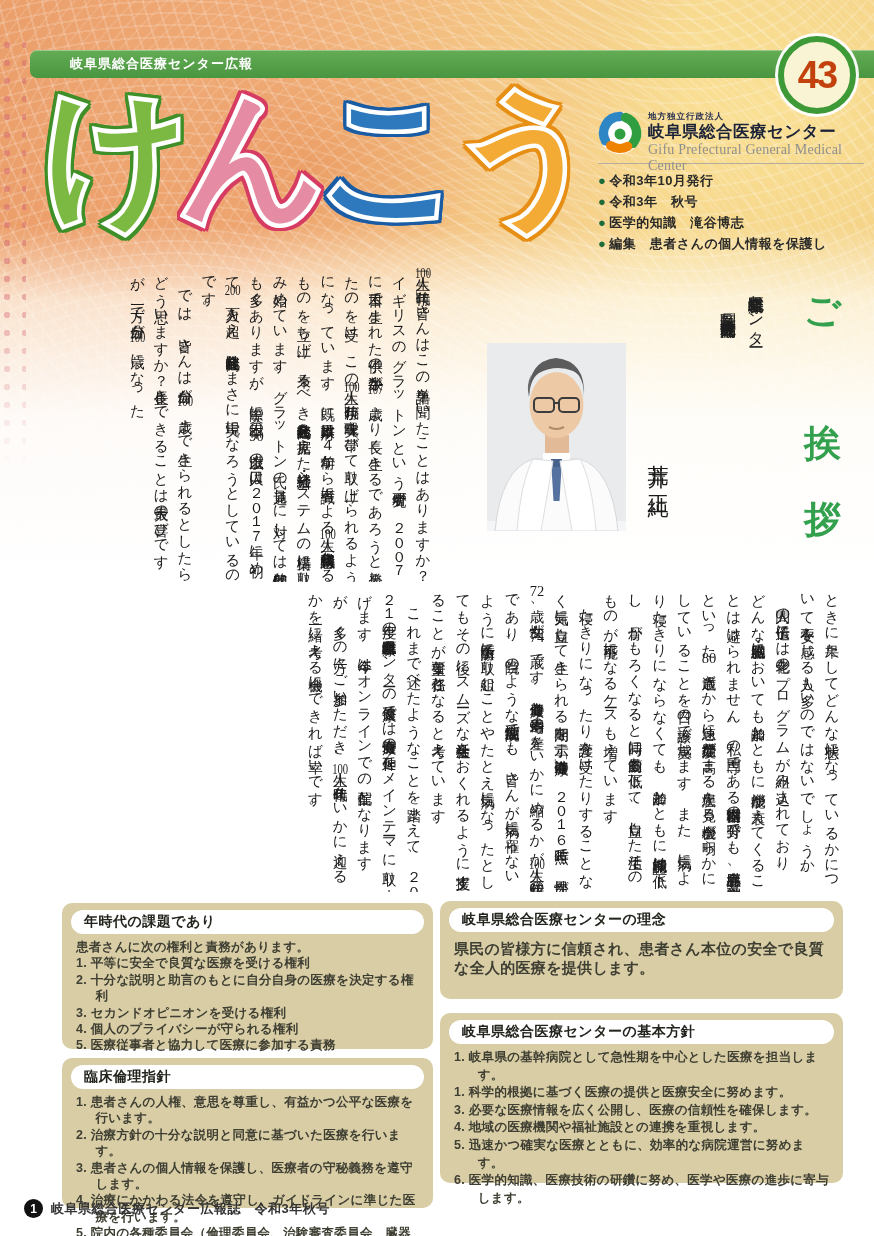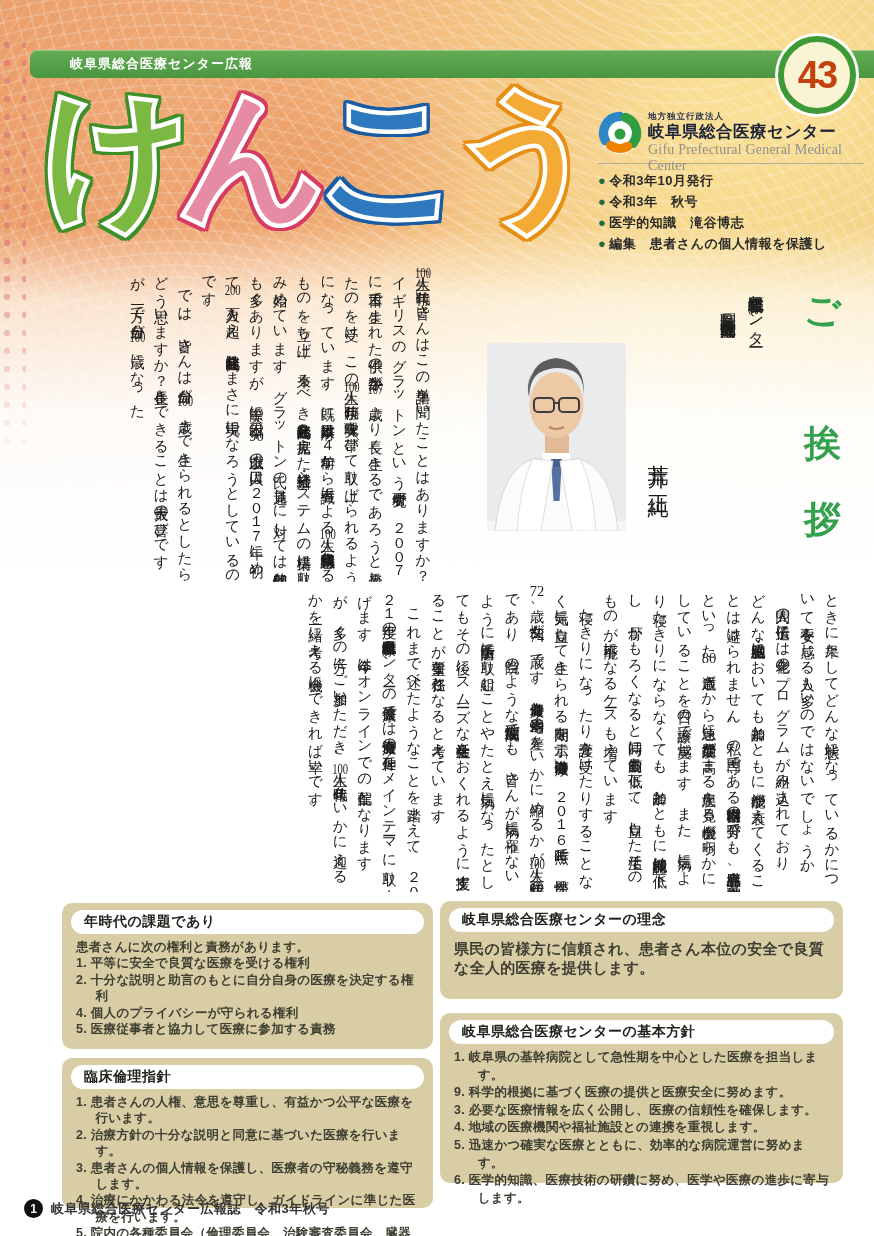--- a/index.html
+++ b/index.html
@@ -198,20 +198,21 @@
     <p>　寝たきりになったり介護を受けたりすることなく元気に自立して生きられる期間を示す「健康寿命」は、２０１６年時点で、男性が<span class="tcy">72</span>歳、女性が<span class="tcy">74</span>歳です。健康寿命と平均寿命の差をいかに縮めるかが人生<span class="tcy">100</span>年時代の課題であり、当院のような急性期病院でも、皆さんが病気に罹らないように予防医療に取り組むことやたとえ病気になったとしてもその後にスムーズな社会生活をおくれるように支援することが重要な任務となると考えています。</p>
     <p>　これまで述べたようなことを踏まえて、２０２１年度の岐阜県総合医療センターの健康祭では健康寿命の延伸をメインテーマに取り上げます。今年はオンラインでの配信となりますが、多くの方々にご参加いただき、人生<span class="tcy">100</span>年時代をいかに迎えるかを一緒に考える機会にできれば幸いです。</p>
   </div>
 
   <div class="box box-rights">
     <div class="box-pill">年時代の課題であり</div>
     <div class="box-body">
       <div>患者さんに次の権利と責務があります。</div>
       <div class="box-item">1. 平等に安全で良質な医療を受ける権利</div>
       <div class="box-item">2. 十分な説明と助言のもとに自分自身の医療を決定する権利</div>
+      <div class="box-item">3. セカンドオピニオンを受ける権利</div>
       <div class="box-item">4. 個人のプライバシーが守られる権利</div>
       <div class="box-item">5. 医療従事者と協力して医療に参加する責務</div>
     </div>
   </div>
 
   <div class="box box-ethics">
     <div class="box-pill">臨床倫理指針</div>
     <div class="box-body">
       <div class="box-item">1. 患者さんの人権、意思を尊重し、有益かつ公平な医療を行います。</div>
       <div class="box-item">2. 治療方針の十分な説明と同意に基づいた医療を行います。</div>
@@ -223,21 +224,21 @@
 
   <div class="box box-philosophy">
     <div class="box-pill">岐阜県総合医療センターの理念</div>
     <div class="box-body">県民の皆様方に信頼され、患者さん本位の安全で良質な全人的医療を提供します。</div>
   </div>
 
   <div class="box box-policy">
     <div class="box-pill">岐阜県総合医療センターの基本方針</div>
     <div class="box-body">
       <div class="box-item">1. 岐阜県の基幹病院として急性期を中心とした医療を担当します。</div>
-      <div class="box-item">9. 科学的根拠に基づく医療の提供と医療安全に努めます。</div>
+      <div class="box-item">1. 科学的根拠に基づく医療の提供と医療安全に努めます。</div>
       <div class="box-item">3. 必要な医療情報を広く公開し、医療の信頼性を確保します。</div>
       <div class="box-item">4. 地域の医療機関や福祉施設との連携を重視します。</div>
       <div class="box-item">5. 迅速かつ確実な医療とともに、効率的な病院運営に努めます。</div>
       <div class="box-item">6. 医学的知識、医療技術の研鑽に努め、医学や医療の進歩に寄与します。</div>
     </div>
   </div>
 
   <div class="footer">
     <div class="page-circle">1</div>
     <div class="footer-text">岐阜県総合医療センター広報誌　令和3年秋号</div>

